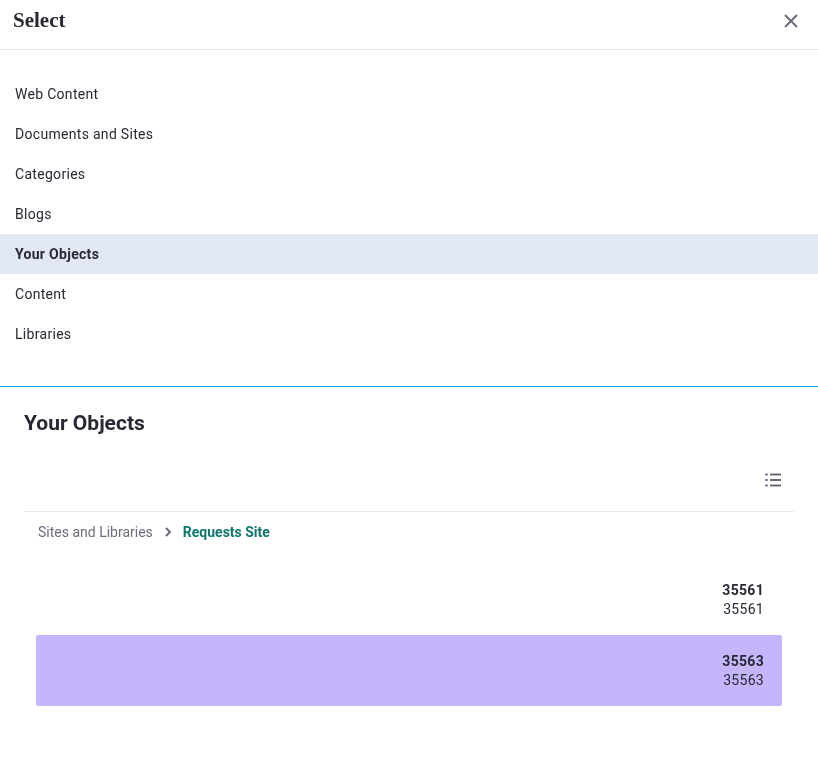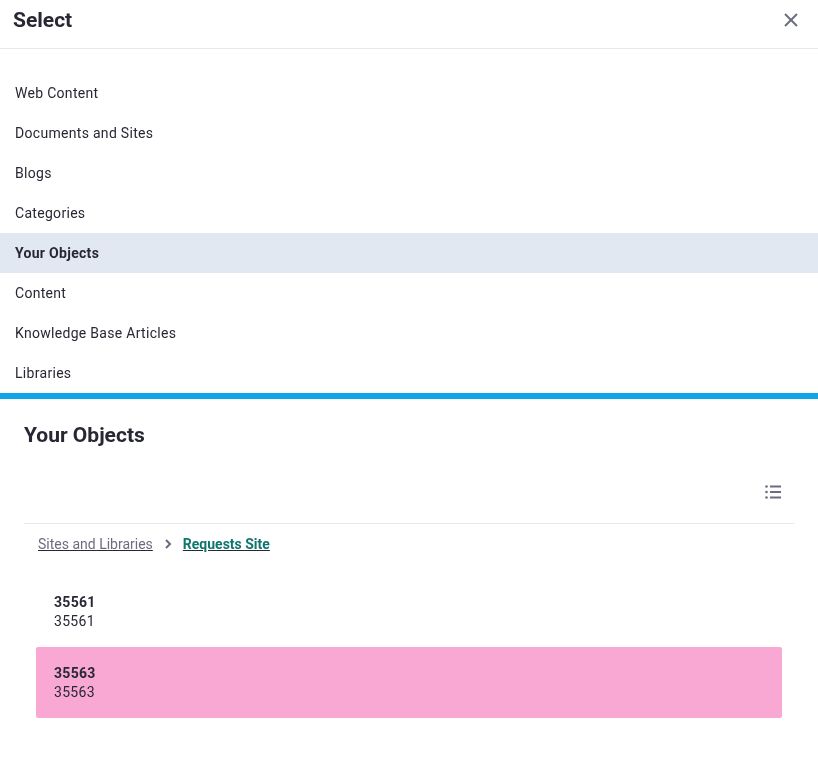--- a/index.html
+++ b/index.html
@@ -12,20 +12,21 @@
       background: #fff;
       color: #272833;
       width: 818px;
     }
     .header {
       display: flex;
       justify-content: space-between;
       align-items: center;
       padding: 8px 15px 16px 13px;
       border-bottom: 1px solid #e7e7ed;
+      font-family: Liberation Serif, serif;
     }
     .header-title {
       font-size: 21px;
       font-weight: 700;
       color: #272833;
     }
     .close-btn {
       background: none;
       border: none;
       cursor: pointer;
@@ -35,22 +36,22 @@
       justify-content: center;
     }
     .close-btn svg {
       width: 16px;
       height: 16px;
       stroke: #6b6c7e;
       stroke-width: 2;
     }
     .nav-list {
       padding-top: 24px;
-      border-bottom: 6px solid #0ea5e9;
-      padding-bottom: 0;
+      border-bottom: 1px solid #0ea5e9;
+      padding-bottom: 32px;
     }
     .nav-item {
       padding: 12px 15px;
       font-size: 14px;
       color: #272833;
       cursor: pointer;
       letter-spacing: 0.3px;
     }
     .nav-item.active {
       background: #e1e8f2;
@@ -82,21 +83,20 @@
     .view-toggle svg {
       width: 18px;
       height: 18px;
     }
     .breadcrumb {
       display: flex;
       align-items: center;
       padding: 12px 14px;
       font-size: 14px;
       gap: 10px;
-      text-decoration: underline;
     }
     .breadcrumb-link {
       color: #6b6c7e;
       cursor: pointer;
     }
     .breadcrumb-sep svg {
       width: 10px;
       height: 10px;
       stroke: #6b6c7e;
       stroke-width: 2;
@@ -106,23 +106,24 @@
       font-weight: 700;
       color: #0f766e;
     }
     .object-list {
       padding: 12px;
     }
     .object-item {
       padding: 18px;
       cursor: pointer;
       border-radius: 2px;
+      text-align: right;
     }
     .object-item.hover {
-      background: #f9a8d4;
+      background: #c4b5fd;
     }
     .object-title {
       font-size: 14px;
       font-weight: 700;
       color: #272833;
       margin-bottom: 3px;
       letter-spacing: 0.3px;
     }
     .object-sub {
       font-size: 14px;
@@ -144,33 +145,30 @@
 </div>
 
 <div class="nav-list">
   <div class="nav-item">
     <span>Web Content</span>
   </div>
   <div class="nav-item">
     <span>Documents and Sites</span>
   </div>
   <div class="nav-item">
+    <span>Categories</span>
+  </div>
+  <div class="nav-item">
     <span>Blogs</span>
-  </div>
-  <div class="nav-item">
-    <span>Categories</span>
   </div>
   <div class="nav-item active">
     <span>Your Objects</span>
   </div>
   <div class="nav-item">
     <span>Content</span>
-  </div>
-  <div class="nav-item">
-    <span>Knowledge Base Articles</span>
   </div>
   <div class="nav-item">
     <span>Libraries</span>
   </div>
 </div>
 
 <div class="content">
   <h2 class="content-title">Your Objects</h2>
 
   <div class="toolbar">

